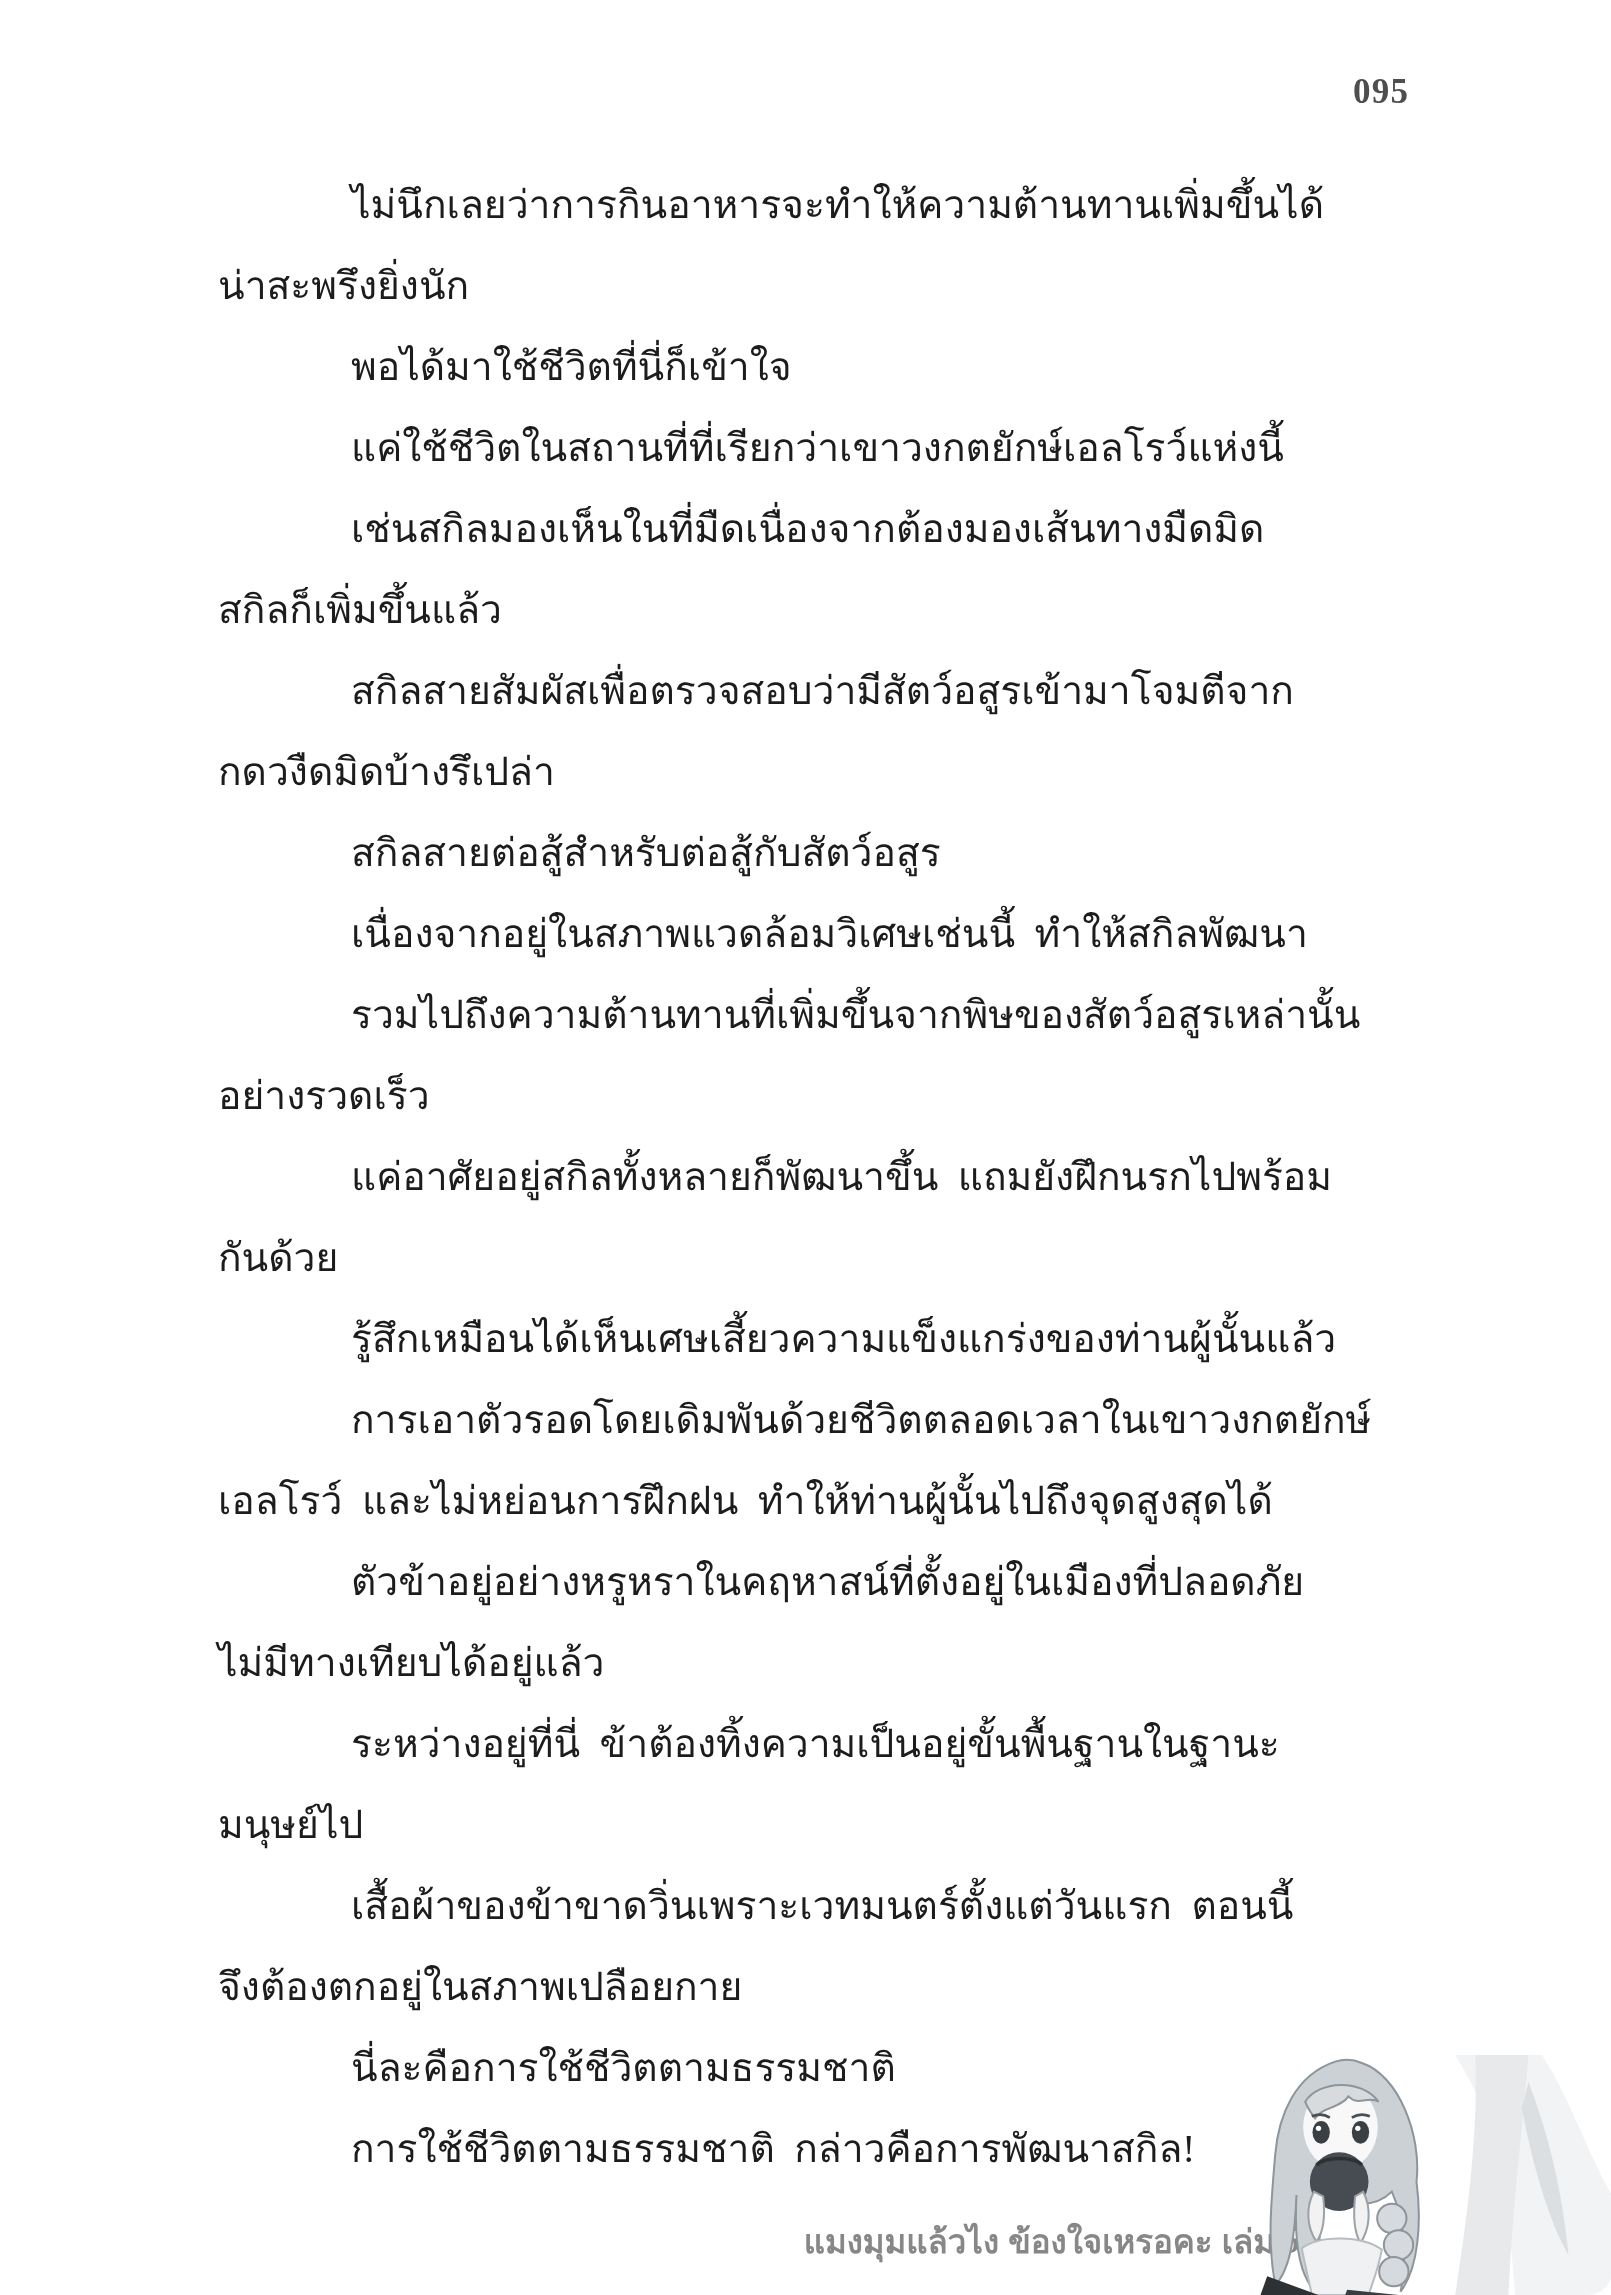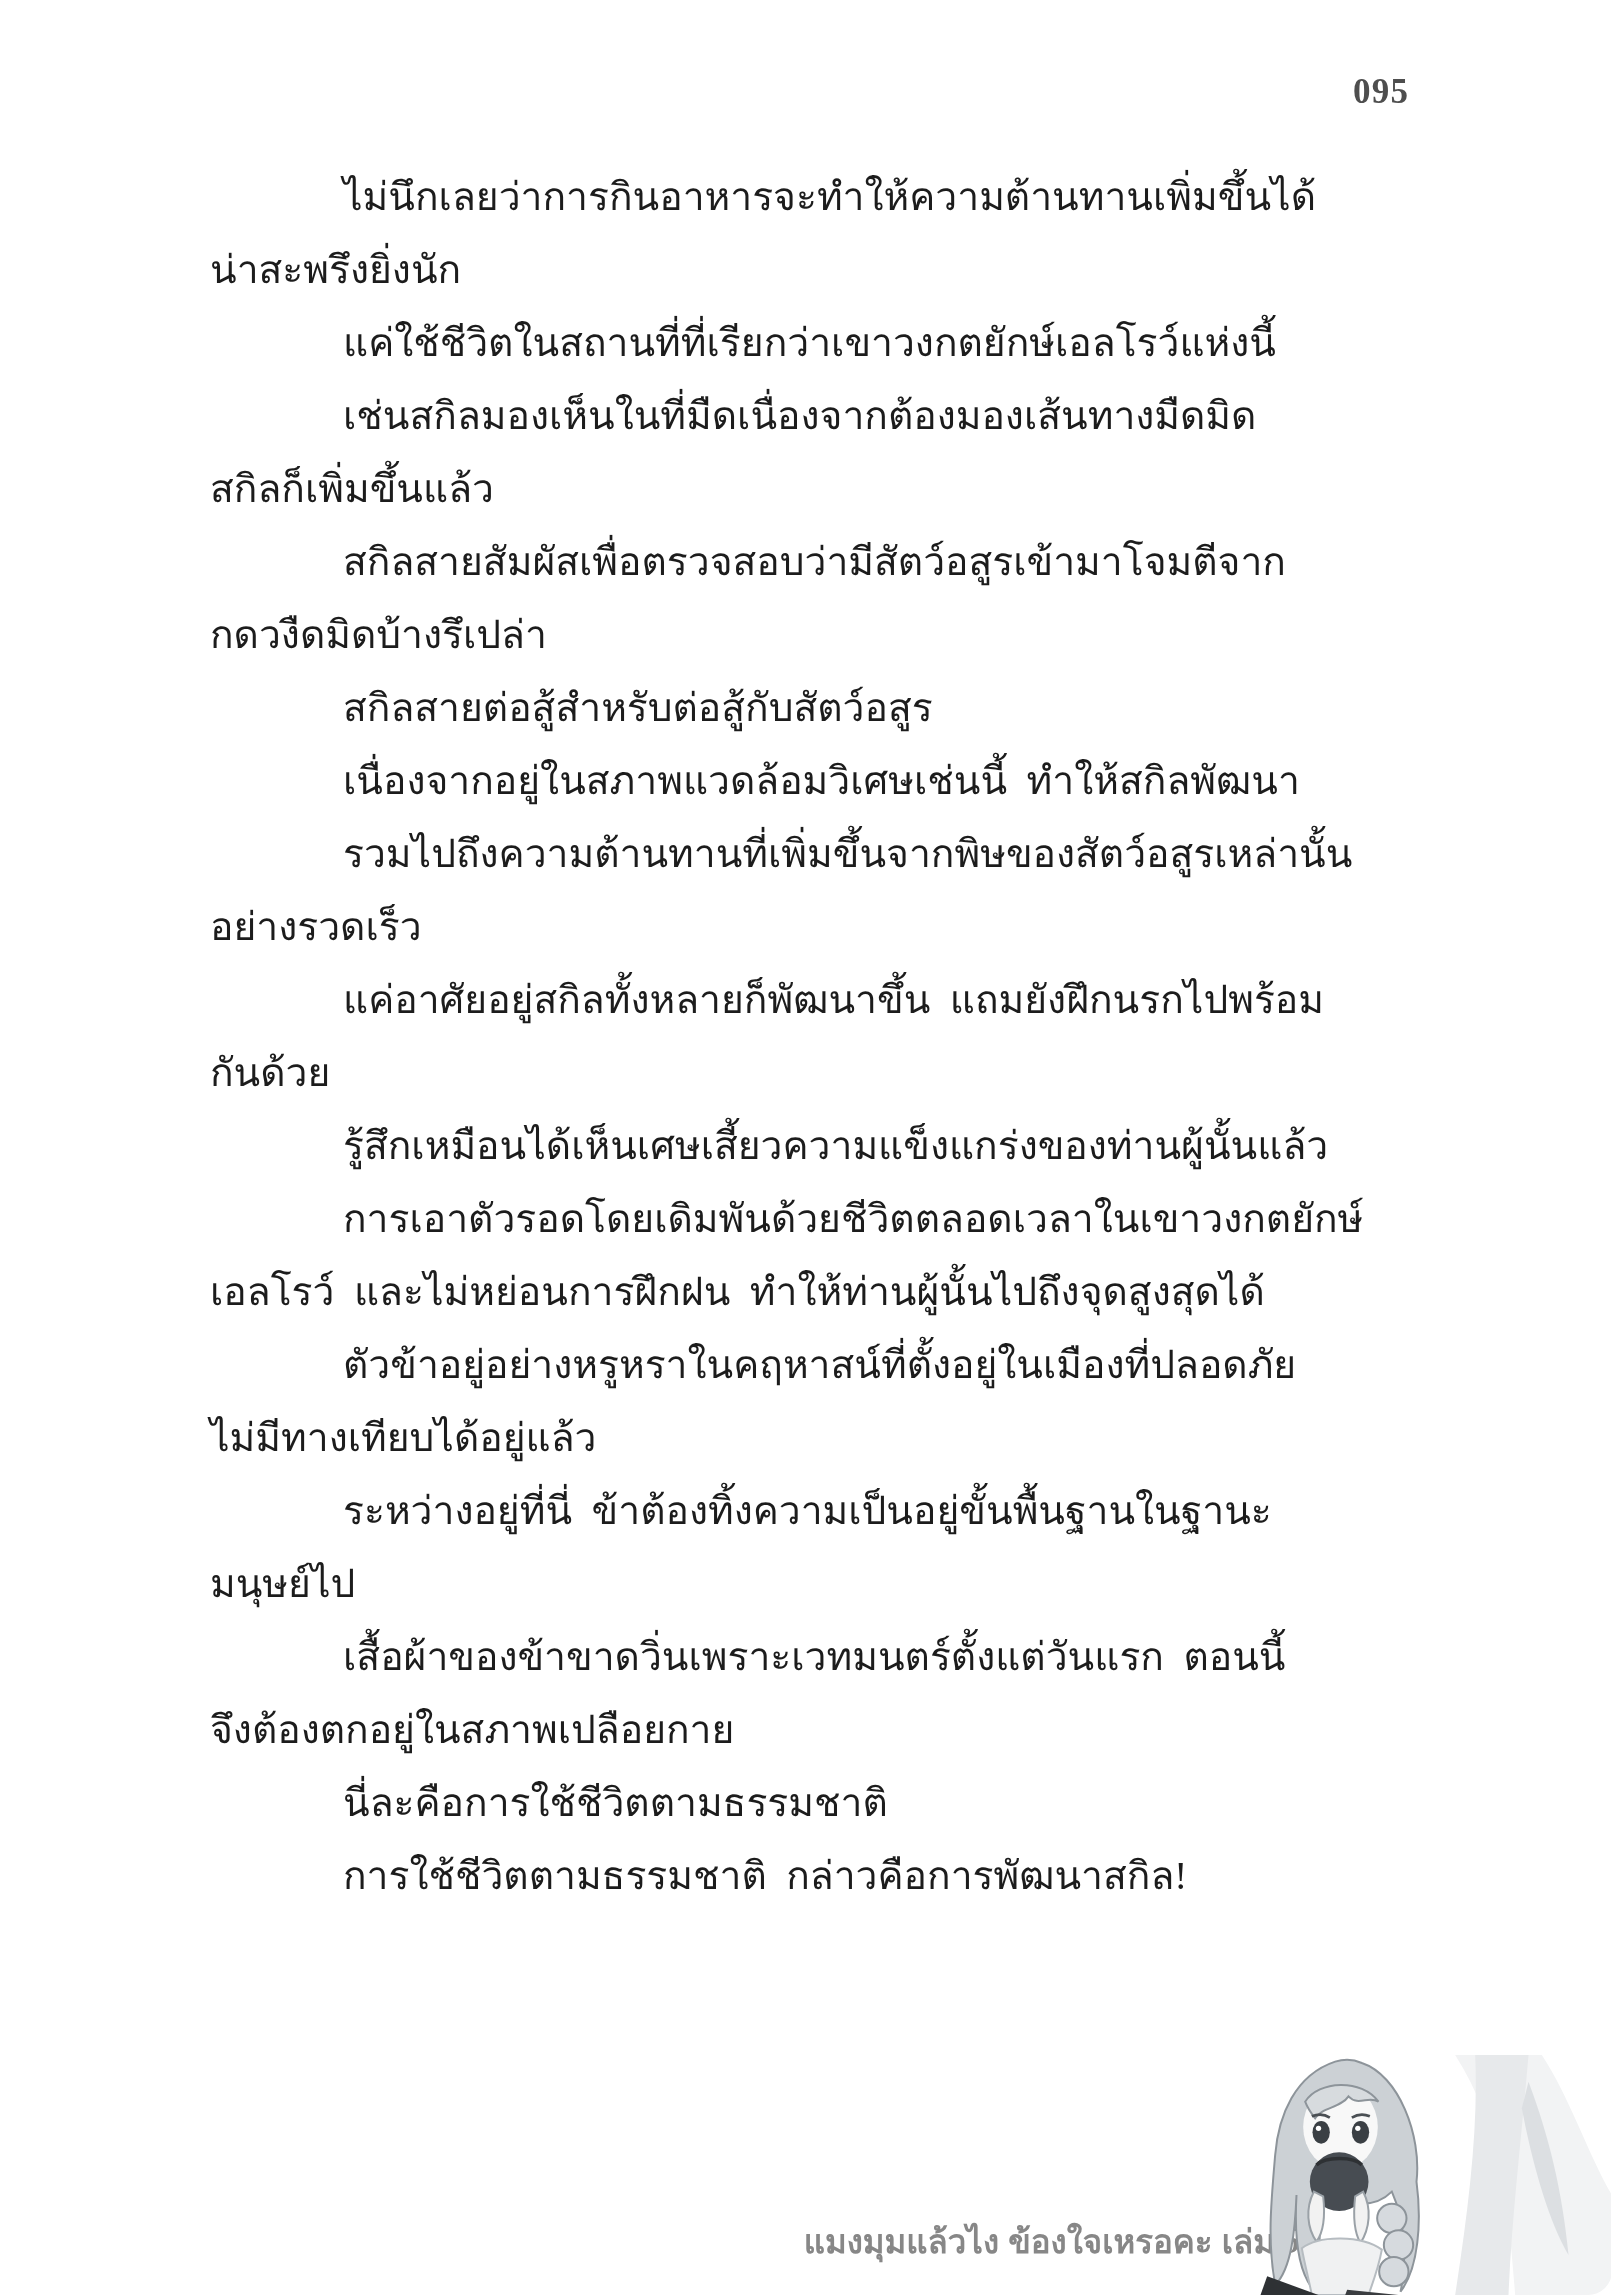--- a/index.html
+++ b/index.html
@@ -23,21 +23,21 @@
     letter-spacing:1.3px;
   }
   .body-text{
     position:absolute;
     left:210px;
     top:160px;
     width:1318px;
     color:#1c1c1c;
   }
   .line{
-    margin:0;
+    margin:8px;
     height:73px;
     line-height:73px;
     font-size:39px;
     white-space:pre;
     font-family:"Liberation Serif", serif;
   }
   .line.indent{ text-indent:133px; }
   .footer{
     position:absolute;
     top:2177px;
@@ -66,20 +66,21 @@
 <body>
 
 <main class="page">
 
   <div class="page-number">095</div>
 
   <section class="body-text">
 
   <p class="line indent">ไม่นึกเลยว่าการกินอาหารจะทำให้ความต้านทานเพิ่มขึ้นได้</p>
       <p class="line">น่าสะพรึงยิ่งนัก</p>
+      <p class="line indent">พอได้มาใช้ชีวิตที่นี่ก็เข้าใจ</p>
       <p class="line indent">แค่ใช้ชีวิตในสถานที่ที่เรียกว่าเขาวงกตยักษ์เอลโรว์แห่งนี้</p>
       <p class="line indent">เช่นสกิลมองเห็นในที่มืดเนื่องจากต้องมองเส้นทางมืดมิด</p>
       <p class="line">สกิลก็เพิ่มขึ้นแล้ว</p>
       <p class="line indent">สกิลสายสัมผัสเพื่อตรวจสอบว่ามีสัตว์อสูรเข้ามาโจมตีจาก</p>
       <p class="line">กดวงืดมิดบ้างรึเปล่า</p>
       <p class="line indent">สกิลสายต่อสู้สำหรับต่อสู้กับสัตว์อสูร</p>
       <p class="line indent">เนื่องจากอยู่ในสภาพแวดล้อมวิเศษเช่นนี้  ทำให้สกิลพัฒนา</p>
       <p class="line indent">รวมไปถึงความต้านทานที่เพิ่มขึ้นจากพิษของสัตว์อสูรเหล่านั้น</p>
       <p class="line">อย่างรวดเร็ว</p>
       <p class="line indent">แค่อาศัยอยู่สกิลทั้งหลายก็พัฒนาขึ้น  แถมยังฝึกนรกไปพร้อม</p>

